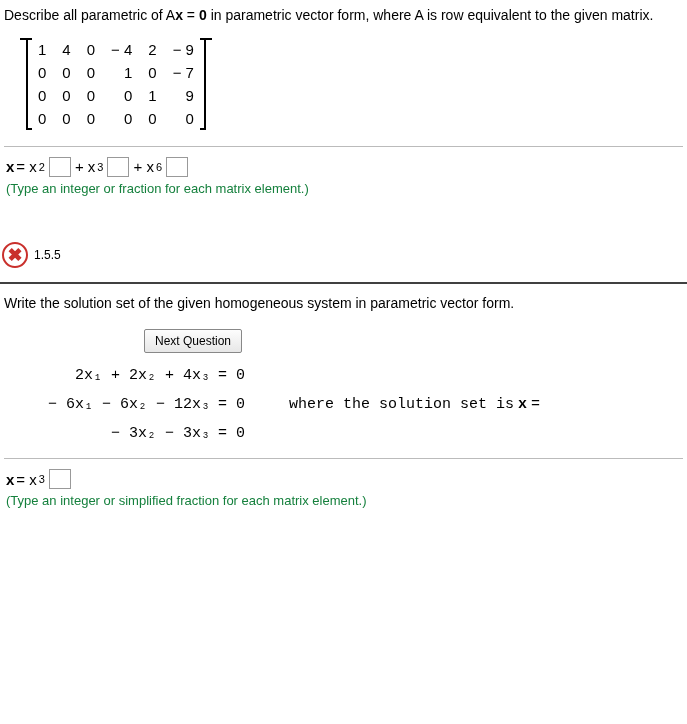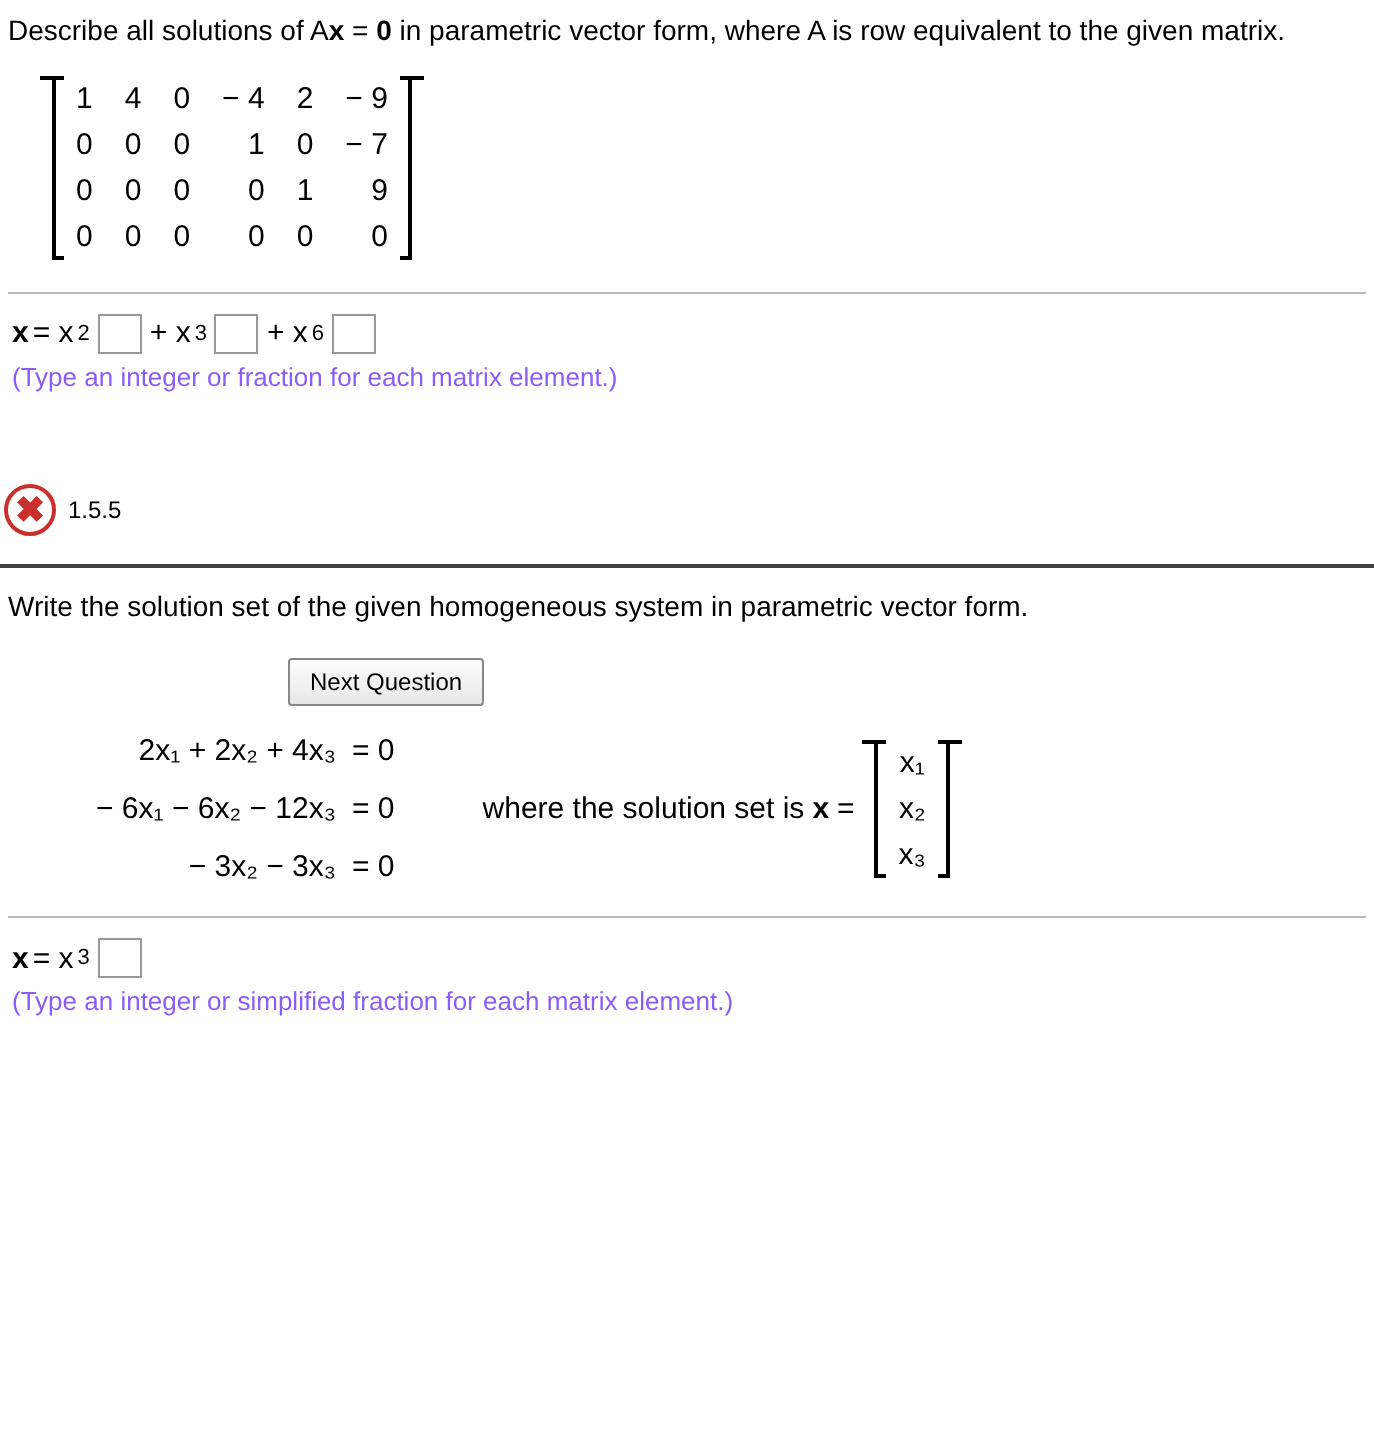--- a/index.html
+++ b/index.html
@@ -17,40 +17,40 @@
     .bracket.left .bot { bottom: 0; left: 6px; right: -2px; }
     .bracket.right .top { top: 0; right: 6px; left: -2px; }
     .bracket.right .bot { bottom: 0; right: 6px; left: -2px; }
     .matrix { display: table; border-collapse: collapse; padding: 4px 6px; }
     .matrix-row { display: table-row; }
     .matrix-cell { display: table-cell; text-align: right; padding: 3px 8px; font-size: 15px; min-width: 24px; }
     hr.sep { border: none; border-top: 1px solid #bbb; margin: 6px 0 10px 0; }
     .answer-line { display: flex; align-items: center; flex-wrap: wrap; gap: 2px; font-size: 15px; margin-bottom: 4px; padding-left: 2px; }
     .answer-line b { font-weight: bold; }
     .input-box { display: inline-block; width: 22px; height: 20px; border: 1px solid #999; margin: 0 2px; vertical-align: middle; }
-    .instr { color: #8b5cf6; font-size: 13px; padding-left: 2px; }
+    .instr { color: #15803d; font-size: 13px; padding-left: 2px; }
     .qhead { display: flex; align-items: center; gap: 6px; margin: 40px 0 14px 0; padding-left: 2px; }
     .x-icon { width: 26px; height: 26px; border: 2px solid #c9302c; border-radius: 50%; display: flex; align-items: center; justify-content: center; color: #c9302c; font-weight: bold; font-size: 18px; line-height: 1; }
     .qnum { font-size: 12px; }
     .top-border { border-top: 2px solid #404040; padding-top: 10px; }
     .next-btn { display: inline-block; border: 1px solid #888; background: linear-gradient(#fdfdfd,#e7e7e7); padding: 4px 10px; font-size: 12px; margin: 4px 0 8px 140px; border-radius: 2px; }
-    .eq-block { display: flex; align-items: center; gap: 40px; margin-bottom: 10px; }
+    .eq-block { display: flex; align-items: center; gap: 40px; margin-bottom: 10px; font-family: Liberation Mono, monospace; }
     .equations { display: table; margin-left: 40px; }
     .eq-row { display: table-row; }
     .eq-l { display: table-cell; text-align: right; padding: 6px 4px; font-size: 15px; }
     .eq-r { display: table-cell; text-align: left; padding: 6px 4px; font-size: 15px; }
     .solset { display: flex; align-items: center; gap: 4px; font-size: 15px; }
     sub { font-size: 11px; }
   </style>
 </head>
 <body>
 
 <div class="section">
   <p class="prompt">
-    <span>Describe all solutions of A</span><b>x</b><span> = </span><b>0</b><span> in parametric vector form, where A is row equivalent to the given matrix.</span>
+    <span>Describe all parametric of A</span><b>x</b><span> = </span><b>0</b><span> in parametric vector form, where A is row equivalent to the given matrix.</span>
   </p>
 
   <div class="matrix-wrap">
     <div class="bracket left">
         <span class="top"></span>
         <span class="bot"></span>
       </div>
     <div class="matrix">
       <div class="matrix-row">
         <span class="matrix-cell">1</span>
@@ -132,41 +132,20 @@
       <div class="eq-row">
         <span class="eq-l">− 3x₂ − 3x₃</span>
         <span class="eq-r">=  0</span>
       </div>
     </div>
 
     <div class="solset">
       <span>where the solution set is </span>
       <b>x</b>
       <span> = </span>
-      <div class="matrix-wrap" style="margin:0;">
-        <div class="bracket left">
-            <span class="top"></span>
-            <span class="bot"></span>
-          </div>
-        <div class="matrix">
-          <div class="matrix-row">
-              <span class="matrix-cell" style="text-align:center">x₁</span>
-            </div>
-          <div class="matrix-row">
-              <span class="matrix-cell" style="text-align:center">x₂</span>
-            </div>
-          <div class="matrix-row">
-              <span class="matrix-cell" style="text-align:center">x₃</span>
-            </div>
-        </div>
-        <div class="bracket right">
-            <span class="top"></span>
-            <span class="bot"></span>
-          </div>
-      </div>
     </div>
   </div>
 
   <hr class="sep">
 
   <div class="answer-line">
     <b>x</b>
       <span> = x</span>
       <sub>3</sub>
     <span class="input-box"></span>

